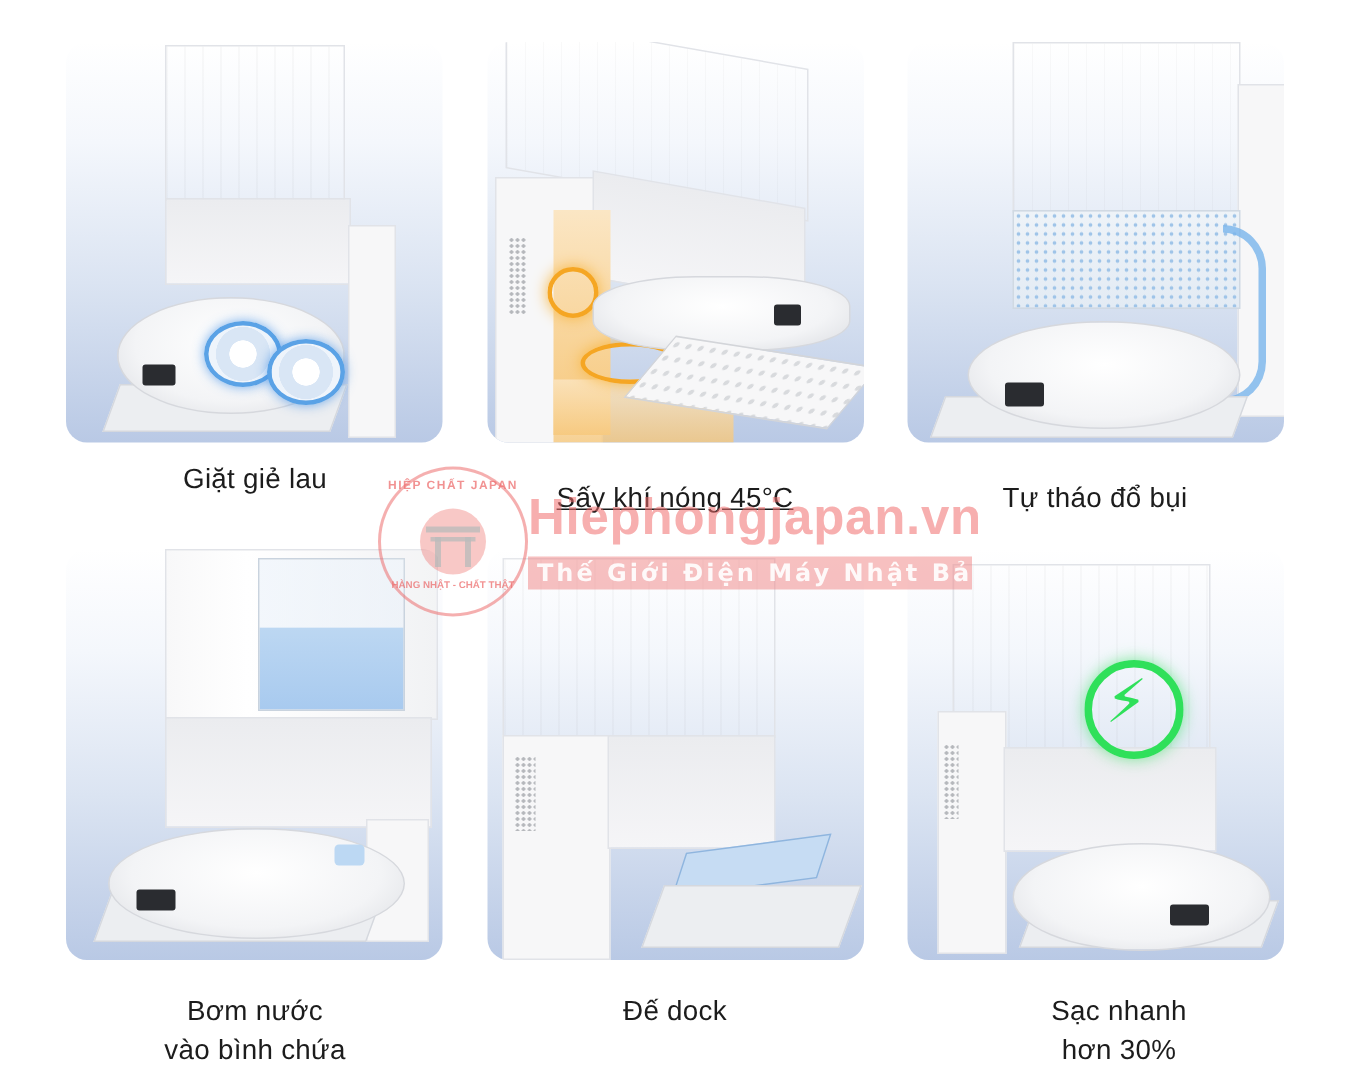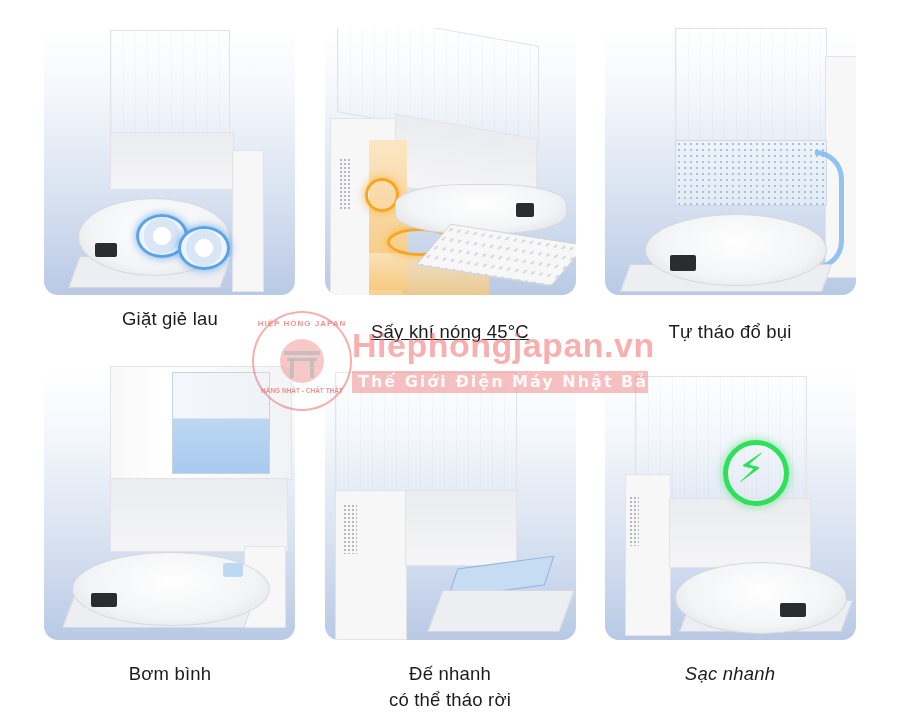--- a/index.html
+++ b/index.html
@@ -16,21 +16,21 @@
   .p5 { left: 325px; top: 366px; height: 274px; }
   .p6 { left: 605px; top: 366px; height: 274px; }
 
   .caption { position: absolute; width: 280px; text-align: center; font-size: 18.5px;
              line-height: 26px; color: #1c1c1c; letter-spacing: 0.2px; }
   .c1 { left: 30px;  top: 306px; }
   .c2 { left: 310px; top: 319px; text-decoration: underline; }
   .c3 { left: 590px; top: 319px; }
   .c4 { left: 30px;  top: 661px; }
   .c5 { left: 310px; top: 661px; }
-  .c6 { left: 590px; top: 661px; font-style: italic; }
+  .c6 { left: 606px; top: 661px; }
 
   
   .dock { position: absolute; background: #f7f7f8; border: 1px solid #e1e3e8; }
   .dock-top { background: linear-gradient(90deg,#f8f8f9 0%,#ffffff 30%,#f1f2f4 100%); }
   .dock-mid { background: linear-gradient(180deg,#ebecef,#f5f5f7); }
   .ribs { background-image: repeating-linear-gradient(90deg, rgba(0,0,0,0.025) 0 1px, transparent 1px 12px); }
   .robot { position: absolute; border-radius: 50%; background: radial-gradient(ellipse at 50% 40%, #ffffff 0%, #f3f4f6 60%, #d9dbe0 100%);
            border: 1px solid #d6d8dd; }
   .robot-screen { position: absolute; background: #2a2c30; border-radius: 2px; }
   .ramp { position: absolute; background: #eceef1; border: 1px solid #d5d8de; transform: skewX(-20deg); }
@@ -117,55 +117,56 @@
   <div class="tank" style="left:128px;top:6px;width:96px;height:100px;"></div>
   <div class="dock dock-mid" style="left:66px;top:112px;width:176px;height:72px;"></div>
   <div class="dock" style="left:200px;top:180px;width:40px;height:80px;"></div>
   <div class="ramp" style="left:24px;top:230px;width:180px;height:30px;"></div>
   <div class="robot" style="left:28px;top:186px;width:196px;height:72px;">
     <div class="robot-screen" style="left:18px;top:40px;width:26px;height:14px;"></div>
     <div style="position:absolute;left:150px;top:10px;width:20px;height:14px;background:#bcd8f3;border-radius:3px;"></div>
   </div>
 </div>
 <div class="caption c4">
-  <div>Bơm bình</div>
+  <div>Bơm nước</div>
+  <div>vào bình chứa</div>
 </div>
 
 <div class="panel p5">
   <div class="dock dock-top ribs" style="left:10px;top:6px;width:180px;height:118px;"></div>
   <div class="dock" style="left:10px;top:124px;width:70px;height:148px;"></div>
   <div class="vent" style="left:18px;top:138px;width:14px;height:50px;"></div>
   <div class="dock dock-mid" style="left:80px;top:124px;width:110px;height:74px;"></div>
   <div class="tray-blue" style="left:130px;top:196px;width:90px;height:28px;"></div>
   <div class="ramp" style="left:110px;top:224px;width:130px;height:40px;"></div>
 </div>
 <div class="caption c5">
-  <div>Đế nhanh</div>
-  <div>có thể tháo rời</div>
+  <div>Đế dock</div>
 </div>
 
 <div class="panel p6">
   <div class="dock dock-top ribs" style="left:30px;top:10px;width:170px;height:122px;"></div>
   <div class="dock" style="left:20px;top:108px;width:44px;height:160px;"></div>
   <div class="vent" style="left:24px;top:130px;width:10px;height:50px;"></div>
   <div class="dock dock-mid" style="left:64px;top:132px;width:140px;height:68px;"></div>
   <div class="charge-ring" style="left:118px;top:74px;width:56px;height:56px;"></div>
   <div class="bolt" style="left:132px;top:82px;">⚡</div>
   <div class="ramp" style="left:80px;top:234px;width:160px;height:30px;"></div>
   <div class="robot" style="left:70px;top:196px;width:170px;height:70px;">
     <div class="robot-screen" style="left:104px;top:40px;width:26px;height:14px;"></div>
   </div>
 </div>
 <div class="caption c6">
   <div>Sạc nhanh</div>
+  <div>hơn 30%</div>
 </div>
 
 <div class="wm-logo">
   <div class="sun"></div>
   <div class="torii"></div>
   <div class="torii2"></div>
   <div class="leg" style="left:36px;"></div>
   <div class="leg" style="left:56px;"></div>
-  <div class="arc-top">HIỆP HỒNG JAPAN</div>
+  <div class="arc-top">HIỆP CHẤT JAPAN</div>
   <div class="arc-bottom">HÀNG NHẬT - CHẤT THẬT</div>
 </div>
 <div class="wm-title">Hiephongjapan.vn</div>
 <div class="wm-banner">Thế Giới Điện Máy Nhật Bản</div>
 
 </body></html>

